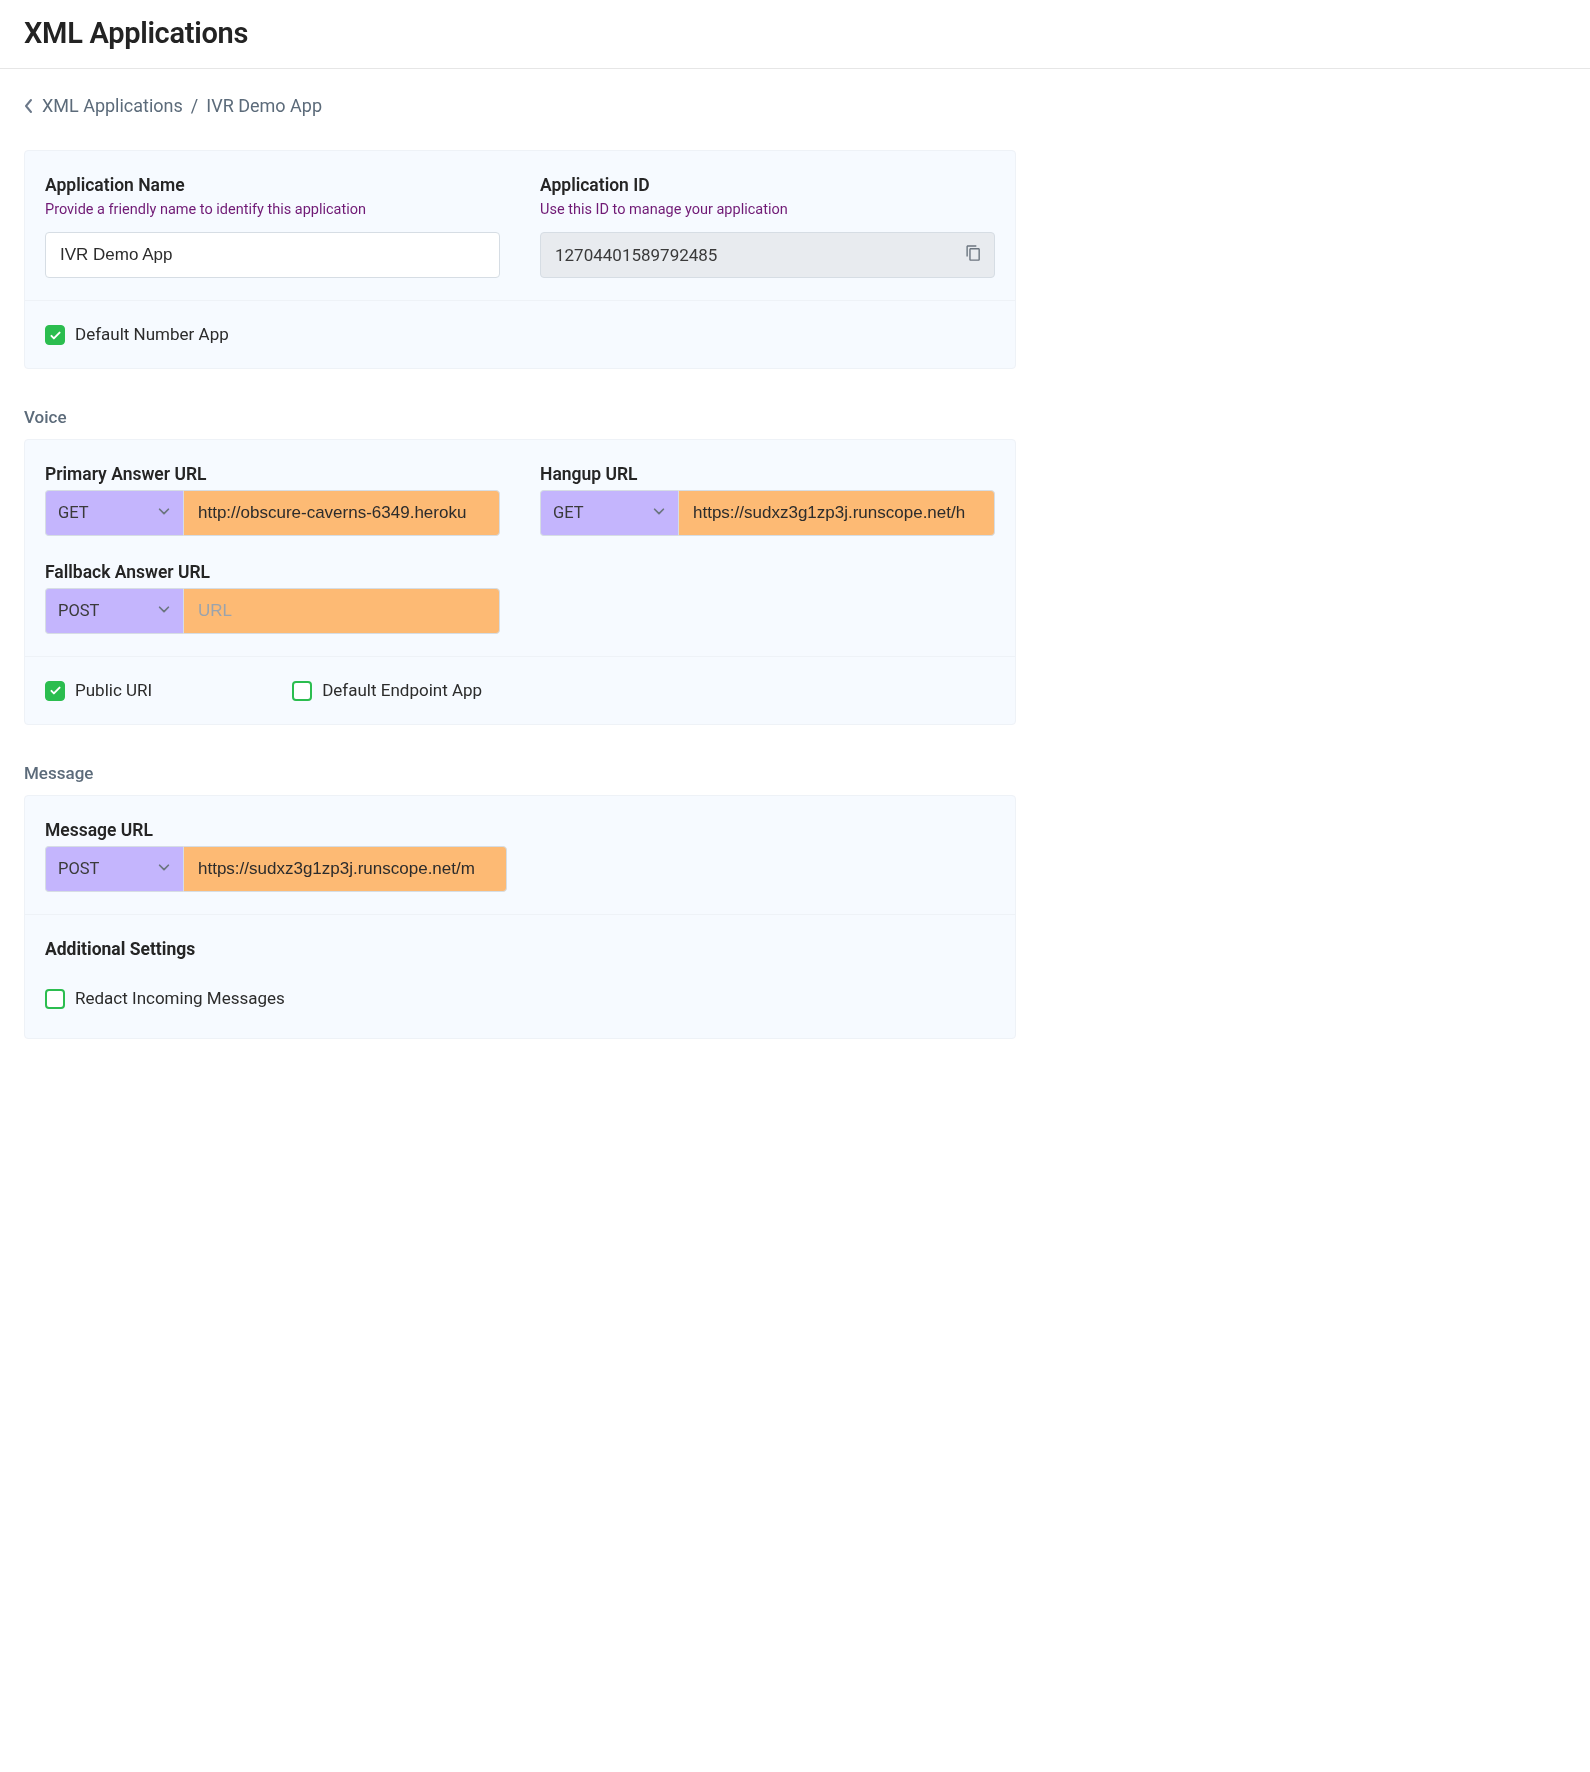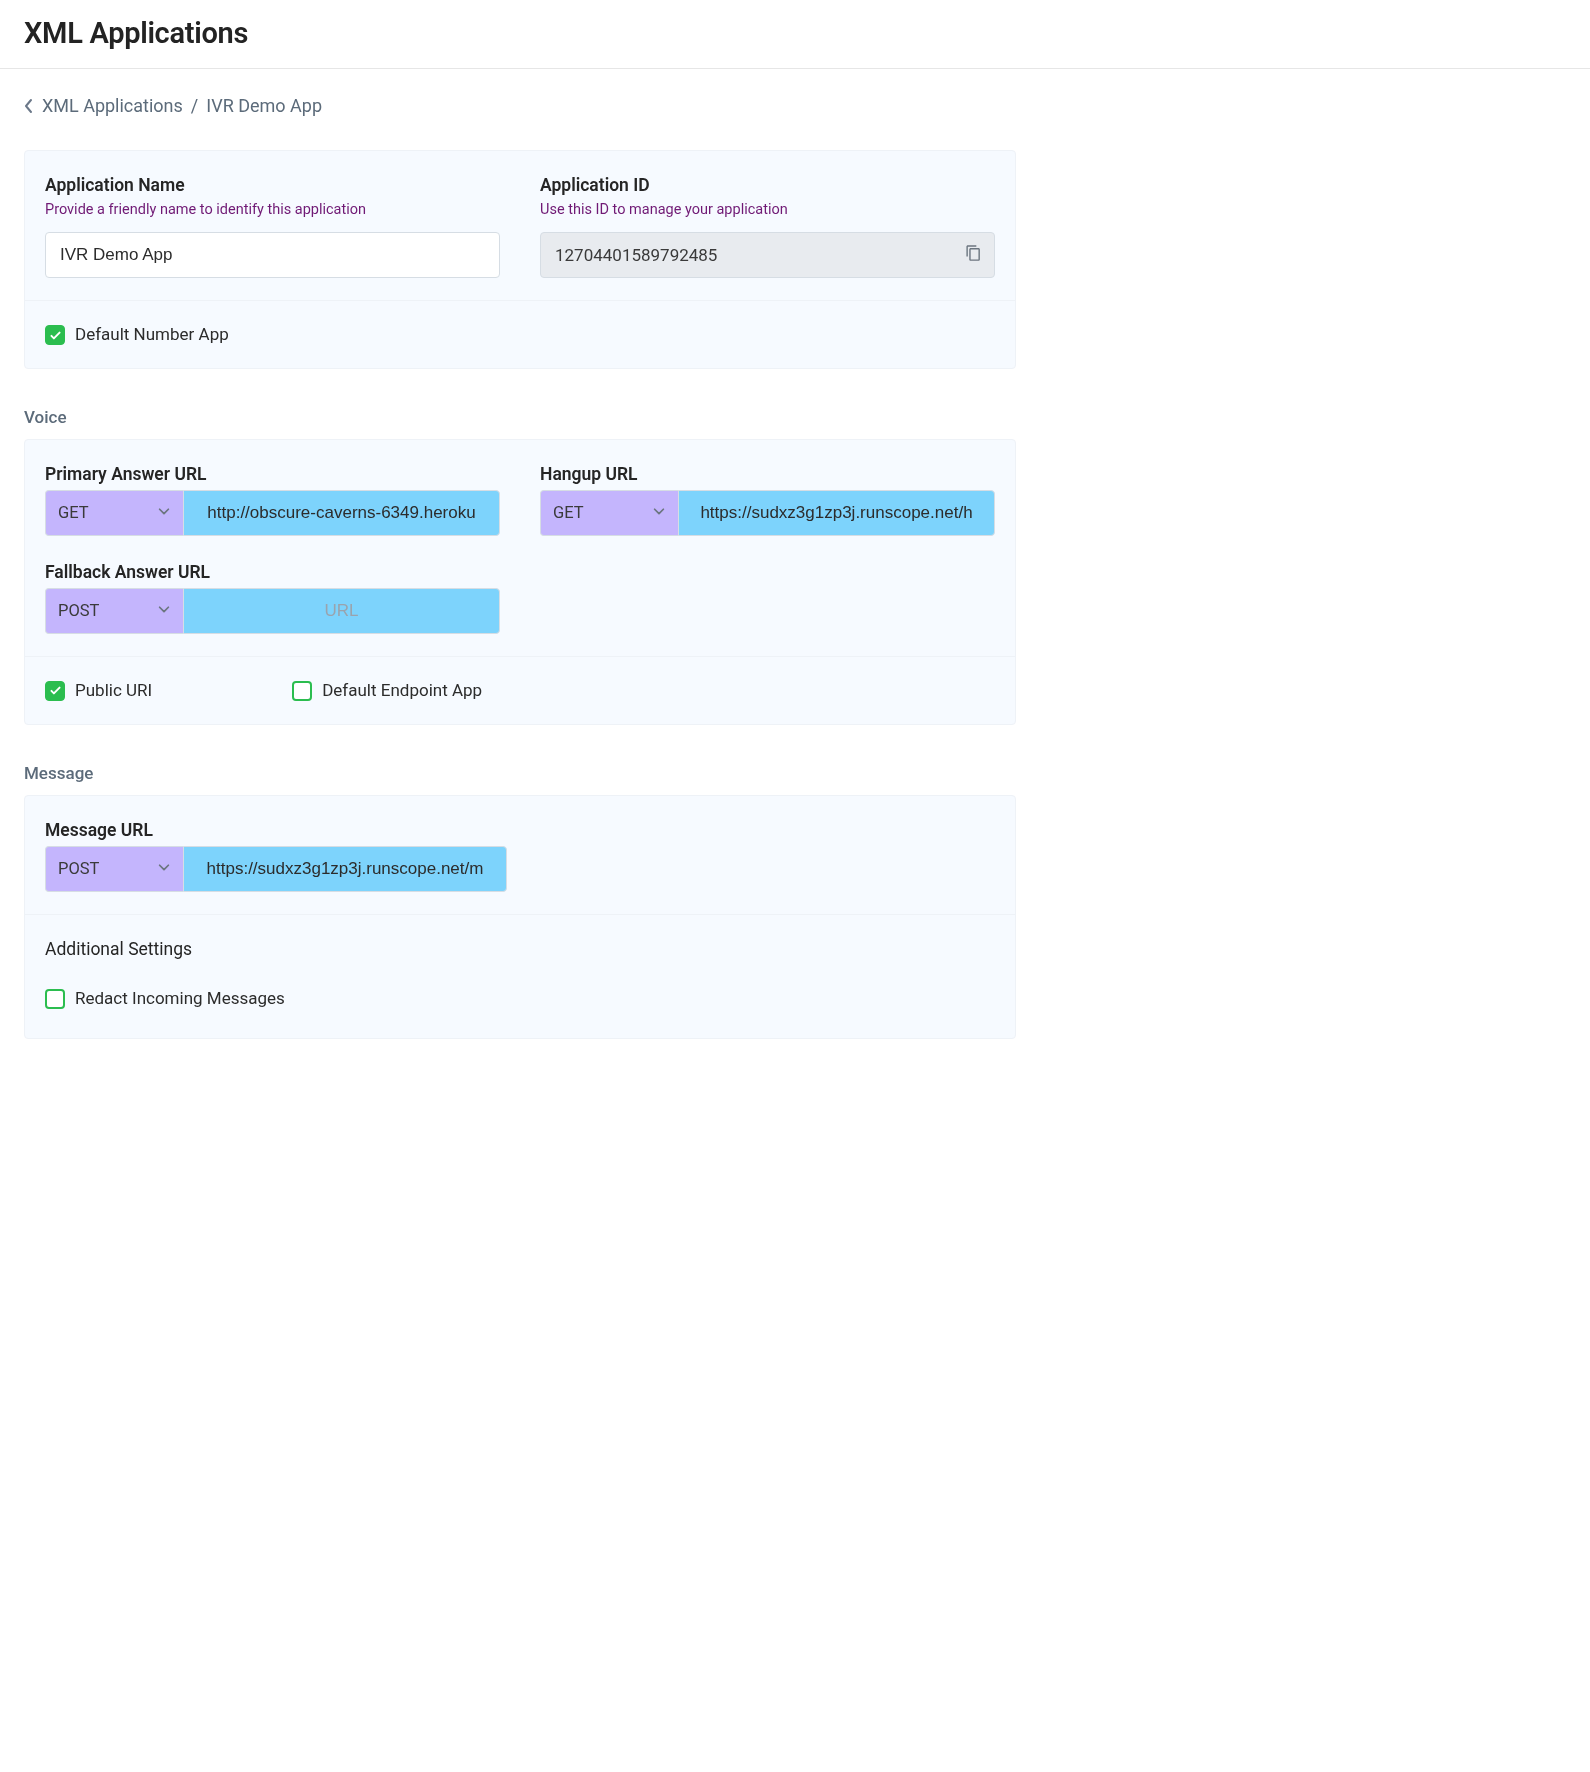--- a/index.html
+++ b/index.html
@@ -160,33 +160,32 @@
     color: #3a3a3a;
     cursor: pointer;
   }
   .method-select .caret { color: #6c7680; }
   .url-input {
     flex: 1;
     min-width: 0;
     height: 46px;
     border: 1px solid #d6dde4;
     border-radius: 0 4px 4px 0;
-    background: #7dd3fc;
+    background: #fdba74;
     padding: 0 14px;
     font-size: 17px;
     color: #2c2c2c;
     outline: none;
     overflow: hidden;
     text-overflow: clip;
-    text-align: center;
   }
   .url-input::placeholder { color: #9aa3ad; }
   .subsection-label {
     font-size: 17.5px;
-    font-weight: 400;
+    font-weight: 700;
     color: #252525;
     margin-bottom: 14px;
   }
   .cb-label-text { line-height: 1.35; }
 </style>
 </head>
 <body>
 
 <div class="header-bar">
   <div class="page-title">XML Applications</div>

